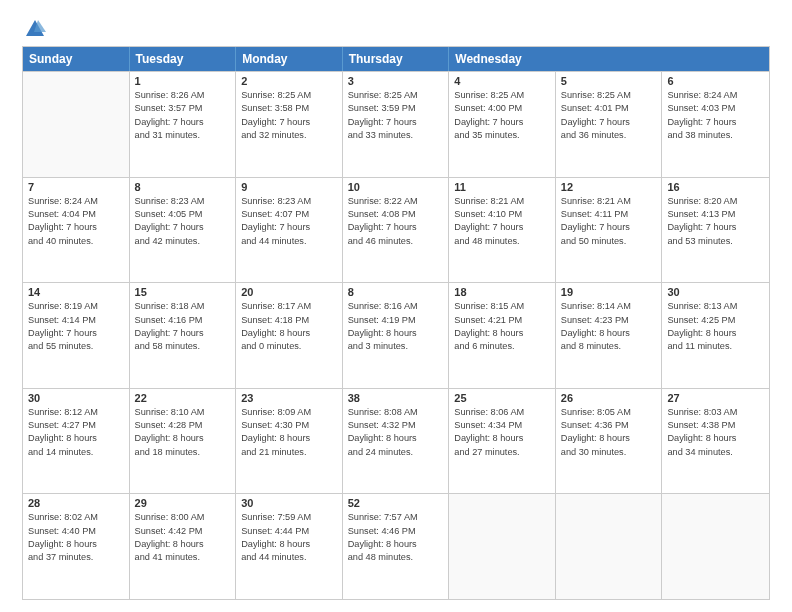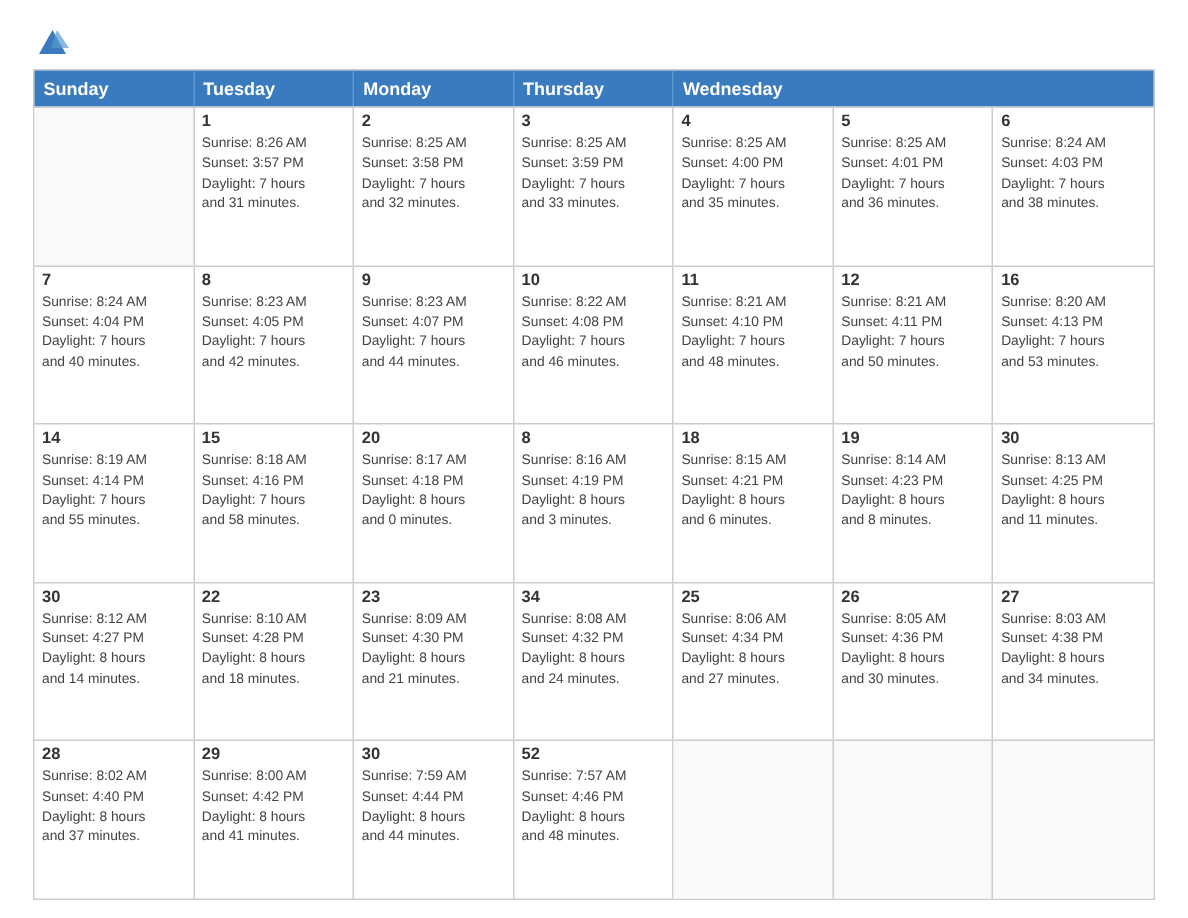--- a/index.html
+++ b/index.html
@@ -236,21 +236,21 @@
           </div>
           <div class="day-cell">
             <span class="day-number">22</span>
             <div class="day-info">Sunrise: 8:10 AM<br>Sunset: 4:28 PM<br>Daylight: 8 hours<br>and 18 minutes.</div>
           </div>
           <div class="day-cell">
             <span class="day-number">23</span>
             <div class="day-info">Sunrise: 8:09 AM<br>Sunset: 4:30 PM<br>Daylight: 8 hours<br>and 21 minutes.</div>
           </div>
           <div class="day-cell">
-            <span class="day-number">34</span>
+            <span class="day-number">38</span>
             <div class="day-info">Sunrise: 8:08 AM<br>Sunset: 4:32 PM<br>Daylight: 8 hours<br>and 24 minutes.</div>
           </div>
           <div class="day-cell">
             <span class="day-number">25</span>
             <div class="day-info">Sunrise: 8:06 AM<br>Sunset: 4:34 PM<br>Daylight: 8 hours<br>and 27 minutes.</div>
           </div>
           <div class="day-cell">
             <span class="day-number">26</span>
             <div class="day-info">Sunrise: 8:05 AM<br>Sunset: 4:36 PM<br>Daylight: 8 hours<br>and 30 minutes.</div>
           </div>

